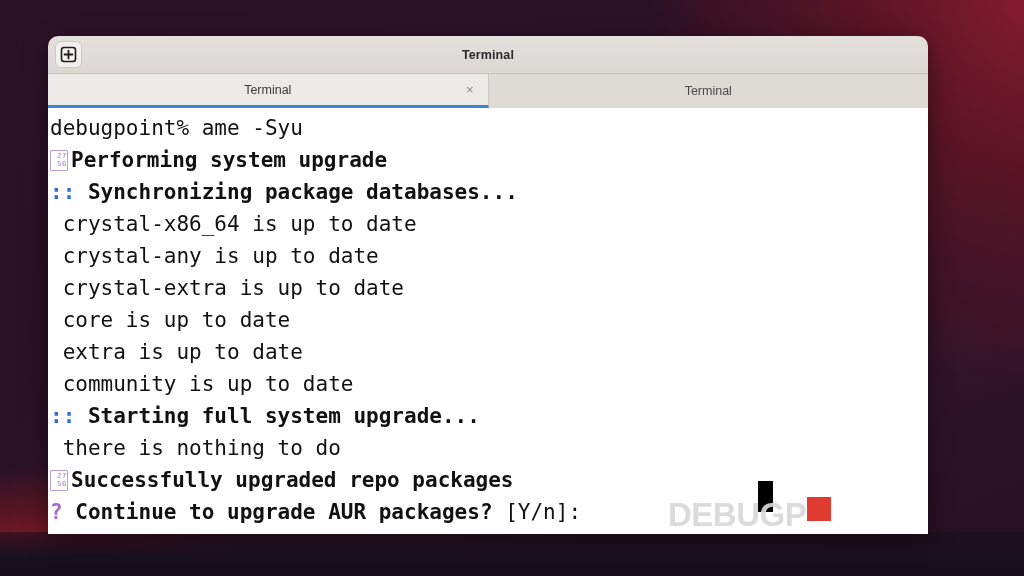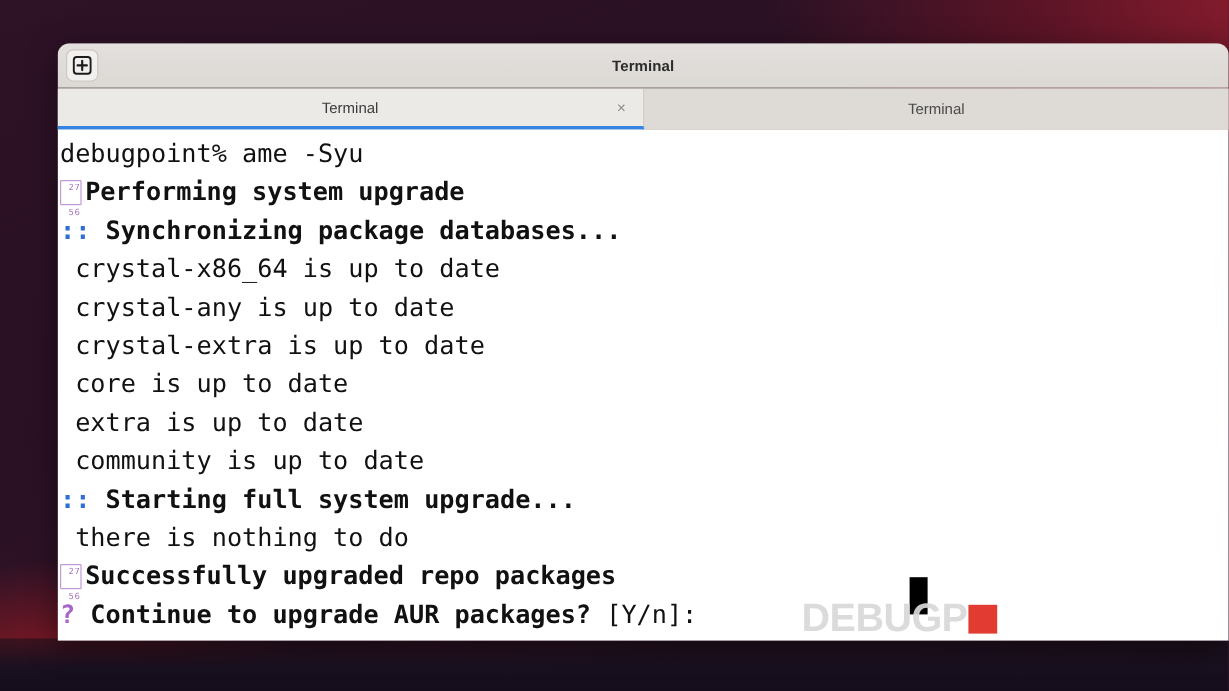--- a/index.html
+++ b/index.html
@@ -32,21 +32,21 @@
     left: 0; right: 0; bottom: 0;
     height: 44px;
     background: linear-gradient(180deg, rgba(22,14,26,0.55) 0%, #191020 55%, #150d1b 100%);
   }
 
   
   #terminal-window {
     position: absolute;
     left: 48px;
     top: 36px;
-    width: 976px;
+    width: 880px;
     height: 498px;
     border-radius: 10px 10px 0 0;
     overflow: hidden;
     box-shadow: 0 6px 26px rgba(0,0,0,0.45);
     display: flex;
     flex-direction: column;
   }
 
   
   #header-bar {
@@ -156,21 +156,21 @@
     position: absolute;
     left: 0; right: 0;
     font-size: 7px;
     line-height: 8px;
     text-align: right;
     color: #a874c4;
     font-weight: normal;
     letter-spacing: 0.5px;
   }
   .tofu .hi { top: 1px; }
-  .tofu .lo { top: 22px; }
+  .tofu .lo { top: 9px; }
 
   
   #cursor-block {
     position: absolute;
     width: 15px;
     height: 31px;
     background: #000000;
     left: 710px;
     top: 373px;
   }
@@ -181,21 +181,21 @@
     left: 668px;
     top: 496px;
     font-family: "Liberation Sans", sans-serif;
     font-size: 33px;
     font-weight: bold;
     letter-spacing: -0.5px;
     color: #d9d9d9;
     opacity: 0.92;
     white-space: nowrap;
     display: flex;
-    align-items: center;
+    align-items: flex-start;
     pointer-events: none;
   }
   #watermark .wm-red {
     display: inline-block;
     width: 24px;
     height: 24px;
     background: #e02b20;
     margin: 0 1px;
     position: relative;
     top: 1px;

